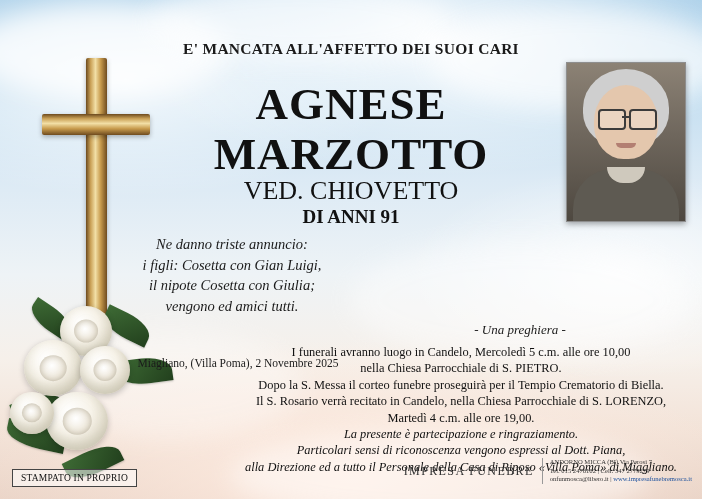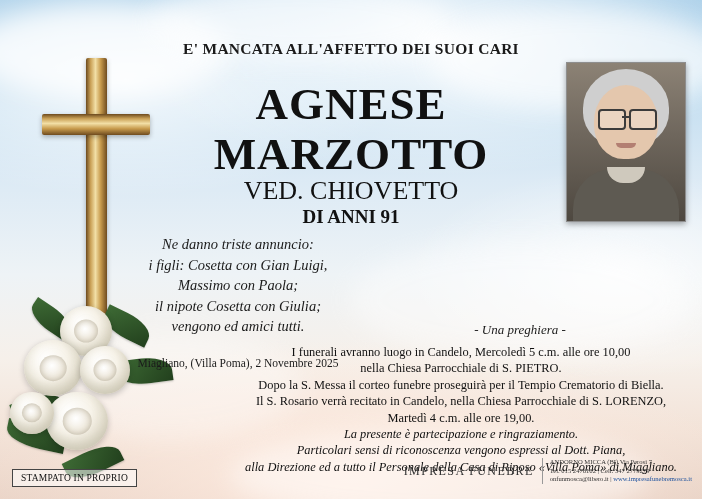--- a/index.html
+++ b/index.html
@@ -81,21 +81,21 @@
   .name1,.name2{
     position:absolute;left:150px;width:402px;text-align:center;
     font-weight:bold;color:#111;letter-spacing:1px;
   }
   .name1{top:78px;font-size:45px;}
   .name2{top:128px;font-size:45px;}
   .ved{position:absolute;left:150px;top:176px;width:402px;text-align:center;font-weight:normal;font-size:26px;color:#111;}
   .anni{position:absolute;left:150px;top:206px;width:402px;text-align:center;font-weight:bold;font-size:19px;color:#111;}
 
   .announce{
-    position:absolute;left:118px;top:234px;width:240px;text-align:center;
+    position:absolute;left:112px;top:234px;width:240px;text-align:center;
     font-style:italic;font-size:14.5px;line-height:1.42;color:#1a1a1a;
   }
   .place{
     position:absolute;left:112px;top:314px;width:252px;text-align:center;
     font-size:11.5px;color:#1a1a1a;margin-top:43px;
   }
 
   .prayer{
     position:absolute;left:352px;top:322px;width:336px;text-align:center;
     font-style:italic;font-size:13px;color:#1a1a1a;
@@ -165,21 +165,20 @@
 
   <div class="head">E' MANCATA ALL'AFFETTO DEI SUOI CARI</div>
   <div class="name1">AGNESE</div>
   <div class="name2">MARZOTTO</div>
   <div class="ved">VED. CHIOVETTO</div>
   <div class="anni">DI ANNI 91</div>
 
   <div class="announce">
     <div>Ne danno triste annuncio:</div>
     <div>i figli: Cosetta con Gian Luigi,</div>
-    <div>Massimo con Paola;</div>
     <div>il nipote Cosetta con Giulia;</div>
     <div>vengono ed amici tutti.</div>
   </div>
   <div class="place">Miagliano, (Villa Poma),  2 Novembre 2025</div>
 
   <div class="prayer">- Una preghiera -</div>
   <div class="funeral">
     <div>I funerali avranno luogo in Candelo, Mercoledì 5 c.m. alle ore 10,00</div>
     <div>nella Chiesa Parrocchiale di S. PIETRO.</div>
     <div>Dopo la S. Messa il corteo funebre proseguirà per il Tempio Crematorio di Biella.</div>

